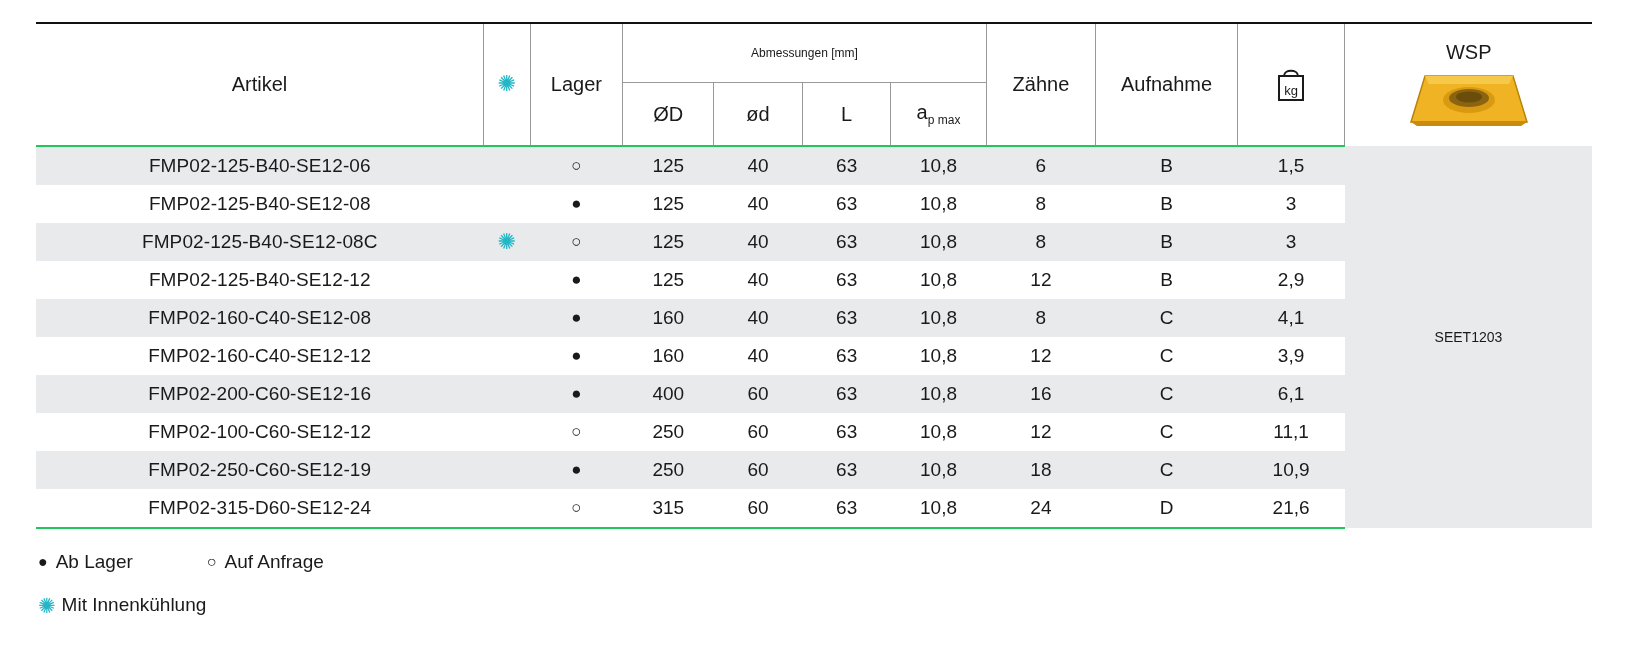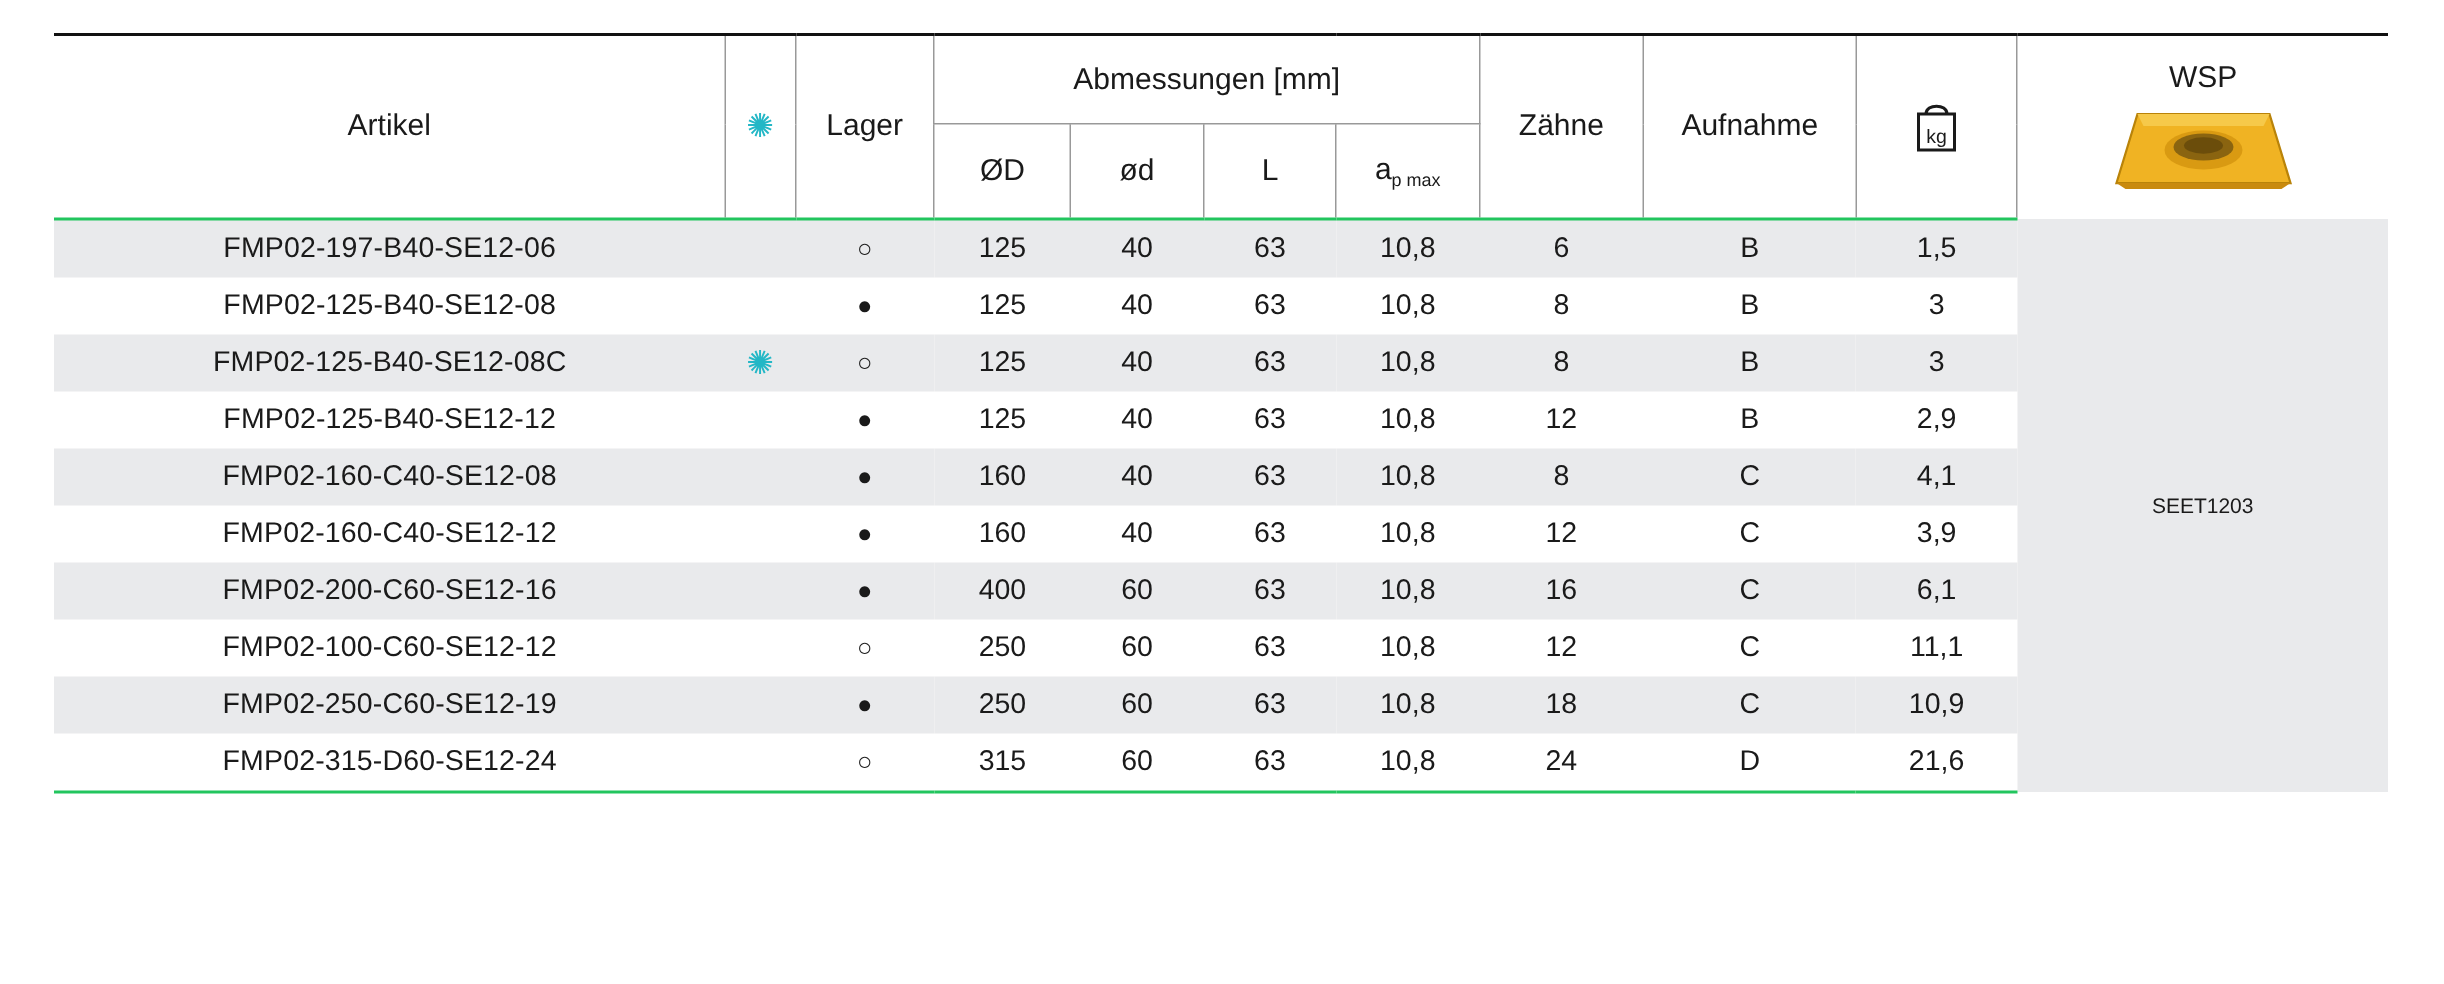--- a/index.html
+++ b/index.html
@@ -65,21 +65,21 @@
   .bb-thin { border-bottom: 1px solid #999; }
 
   .hdr-cell {
     height: 120px;
   }
   .hdr-cell-sub {
     height: 62px;
   }
   .hdr-group {
     height: 58px;
-    font-size: 20px;
+    font-size: 12px;
   }
 
   .snow {
     color: #23b7c6;
     font-size: 22px;
     line-height: 1;
   }
 
   .kg-icon {
     display: inline-block;
@@ -206,21 +206,21 @@
         <th class="bb hdr-cell-sub bl">ød</th>
         <th class="bb hdr-cell-sub bl">L</th>
         <th class="bb hdr-cell-sub bl br">
           <span>a</span><span class="sub">p max</span>
         </th>
       </tr>
     </thead>
 
     <tbody>
       <tr class="alt">
-        <td class="artikel">FMP02-197-B40-SE12-06</td>
+        <td class="artikel">FMP02-125-B40-SE12-06</td>
         <td class="snow"></td>
         <td class="dot"><span class="dot-open"></span></td>
         <td>125</td>
         <td>40</td>
         <td>63</td>
         <td>10,8</td>
         <td>6</td>
         <td>B</td>
         <td>1,5</td>
         <td class="wsp-cell" rowspan="10">SEET1203</td>
@@ -329,14 +329,32 @@
         <td class="bb">60</td>
         <td class="bb">63</td>
         <td class="bb">10,8</td>
         <td class="bb">24</td>
         <td class="bb">D</td>
         <td class="bb">21,6</td>
       </tr>
     </tbody>
   </table>
 
+  <div class="legend">
+    <div class="legend-row">
+      <span class="legend-item">
+        <span class="legend-sym dot-filled"></span>
+        <span>Ab Lager</span>
+      </span>
+      <span class="legend-item">
+        <span class="legend-sym dot-open"></span>
+        <span>Auf Anfrage</span>
+      </span>
+    </div>
+    <div class="legend-row second">
+      <span class="legend-item">
+        <span class="legend-sym snow">✺</span>
+        <span>Mit Innenkühlung</span>
+      </span>
+    </div>
+  </div>
 
 </div>
 
 </body></html>

